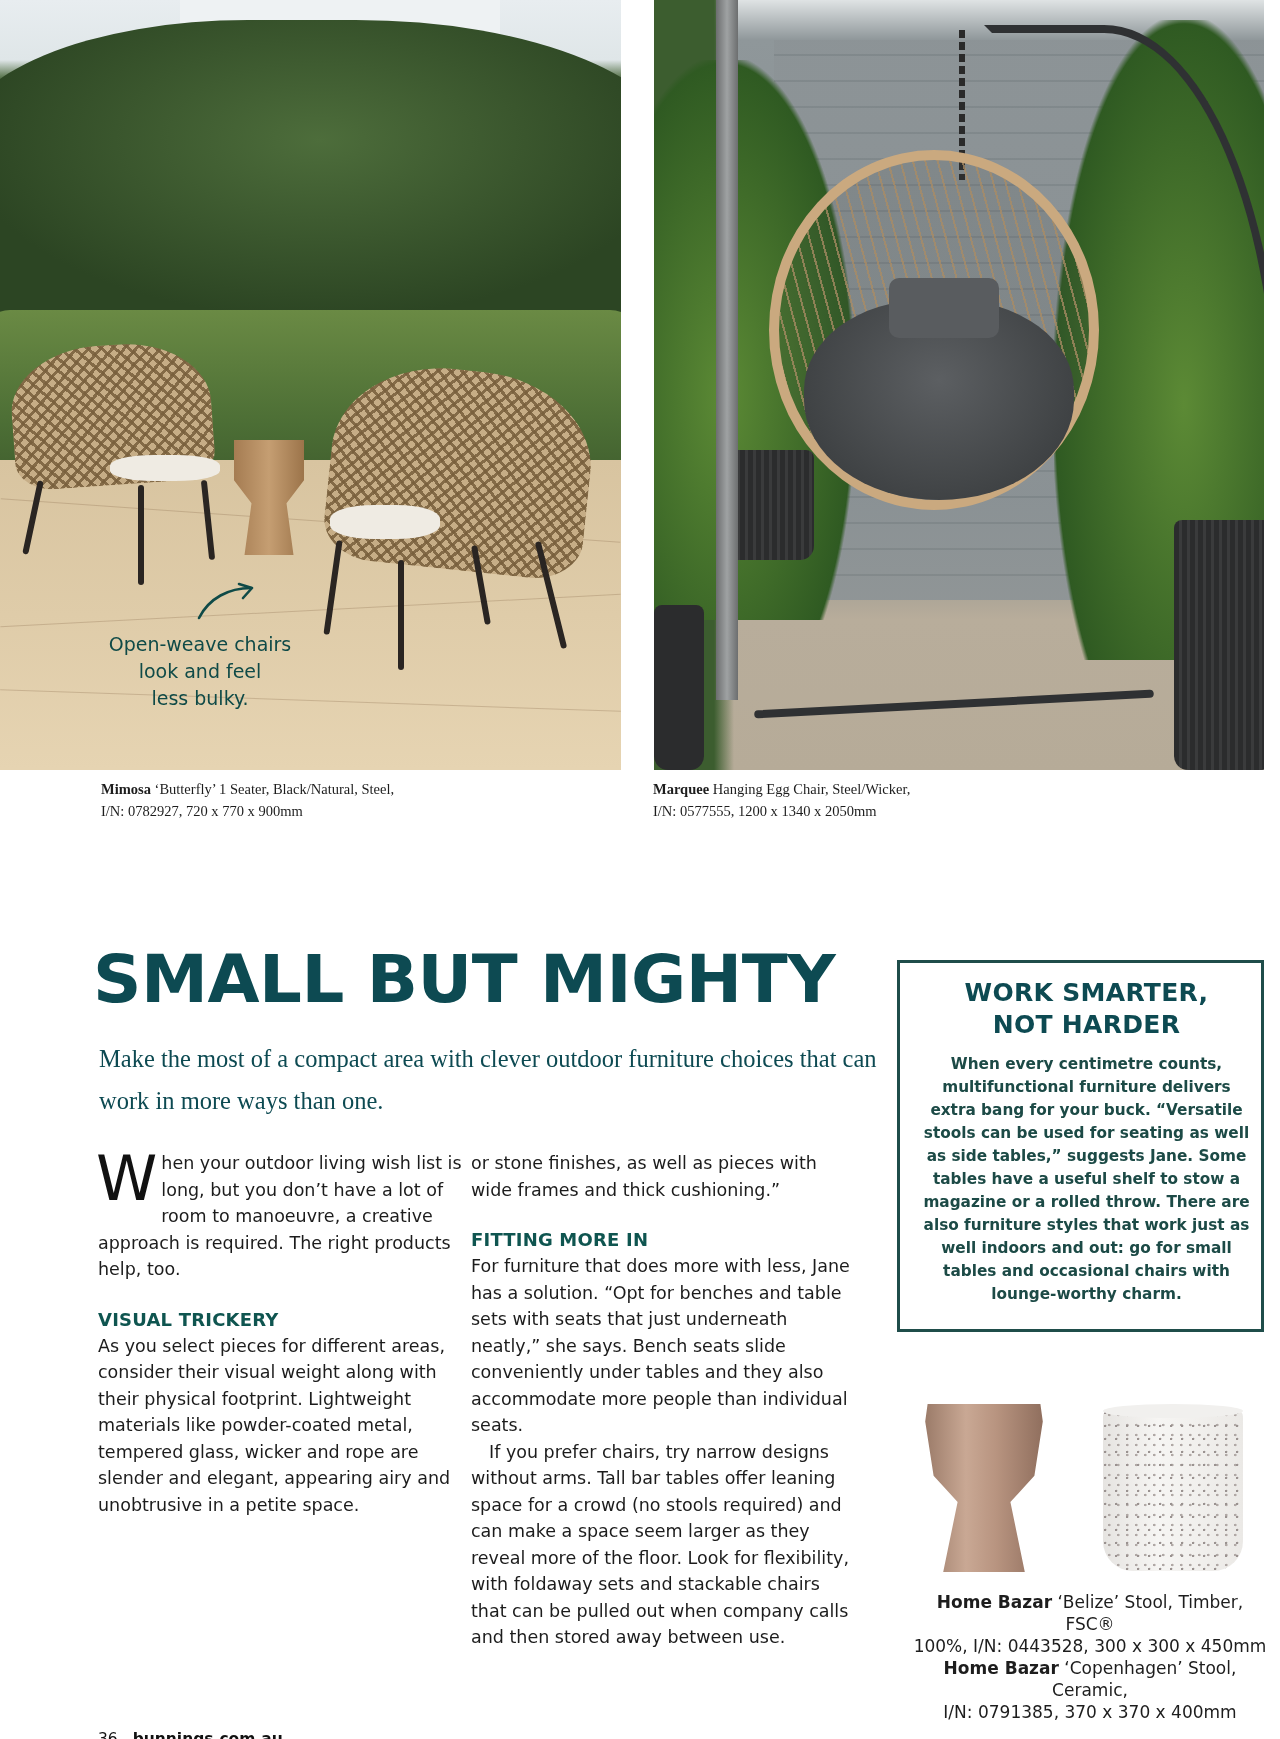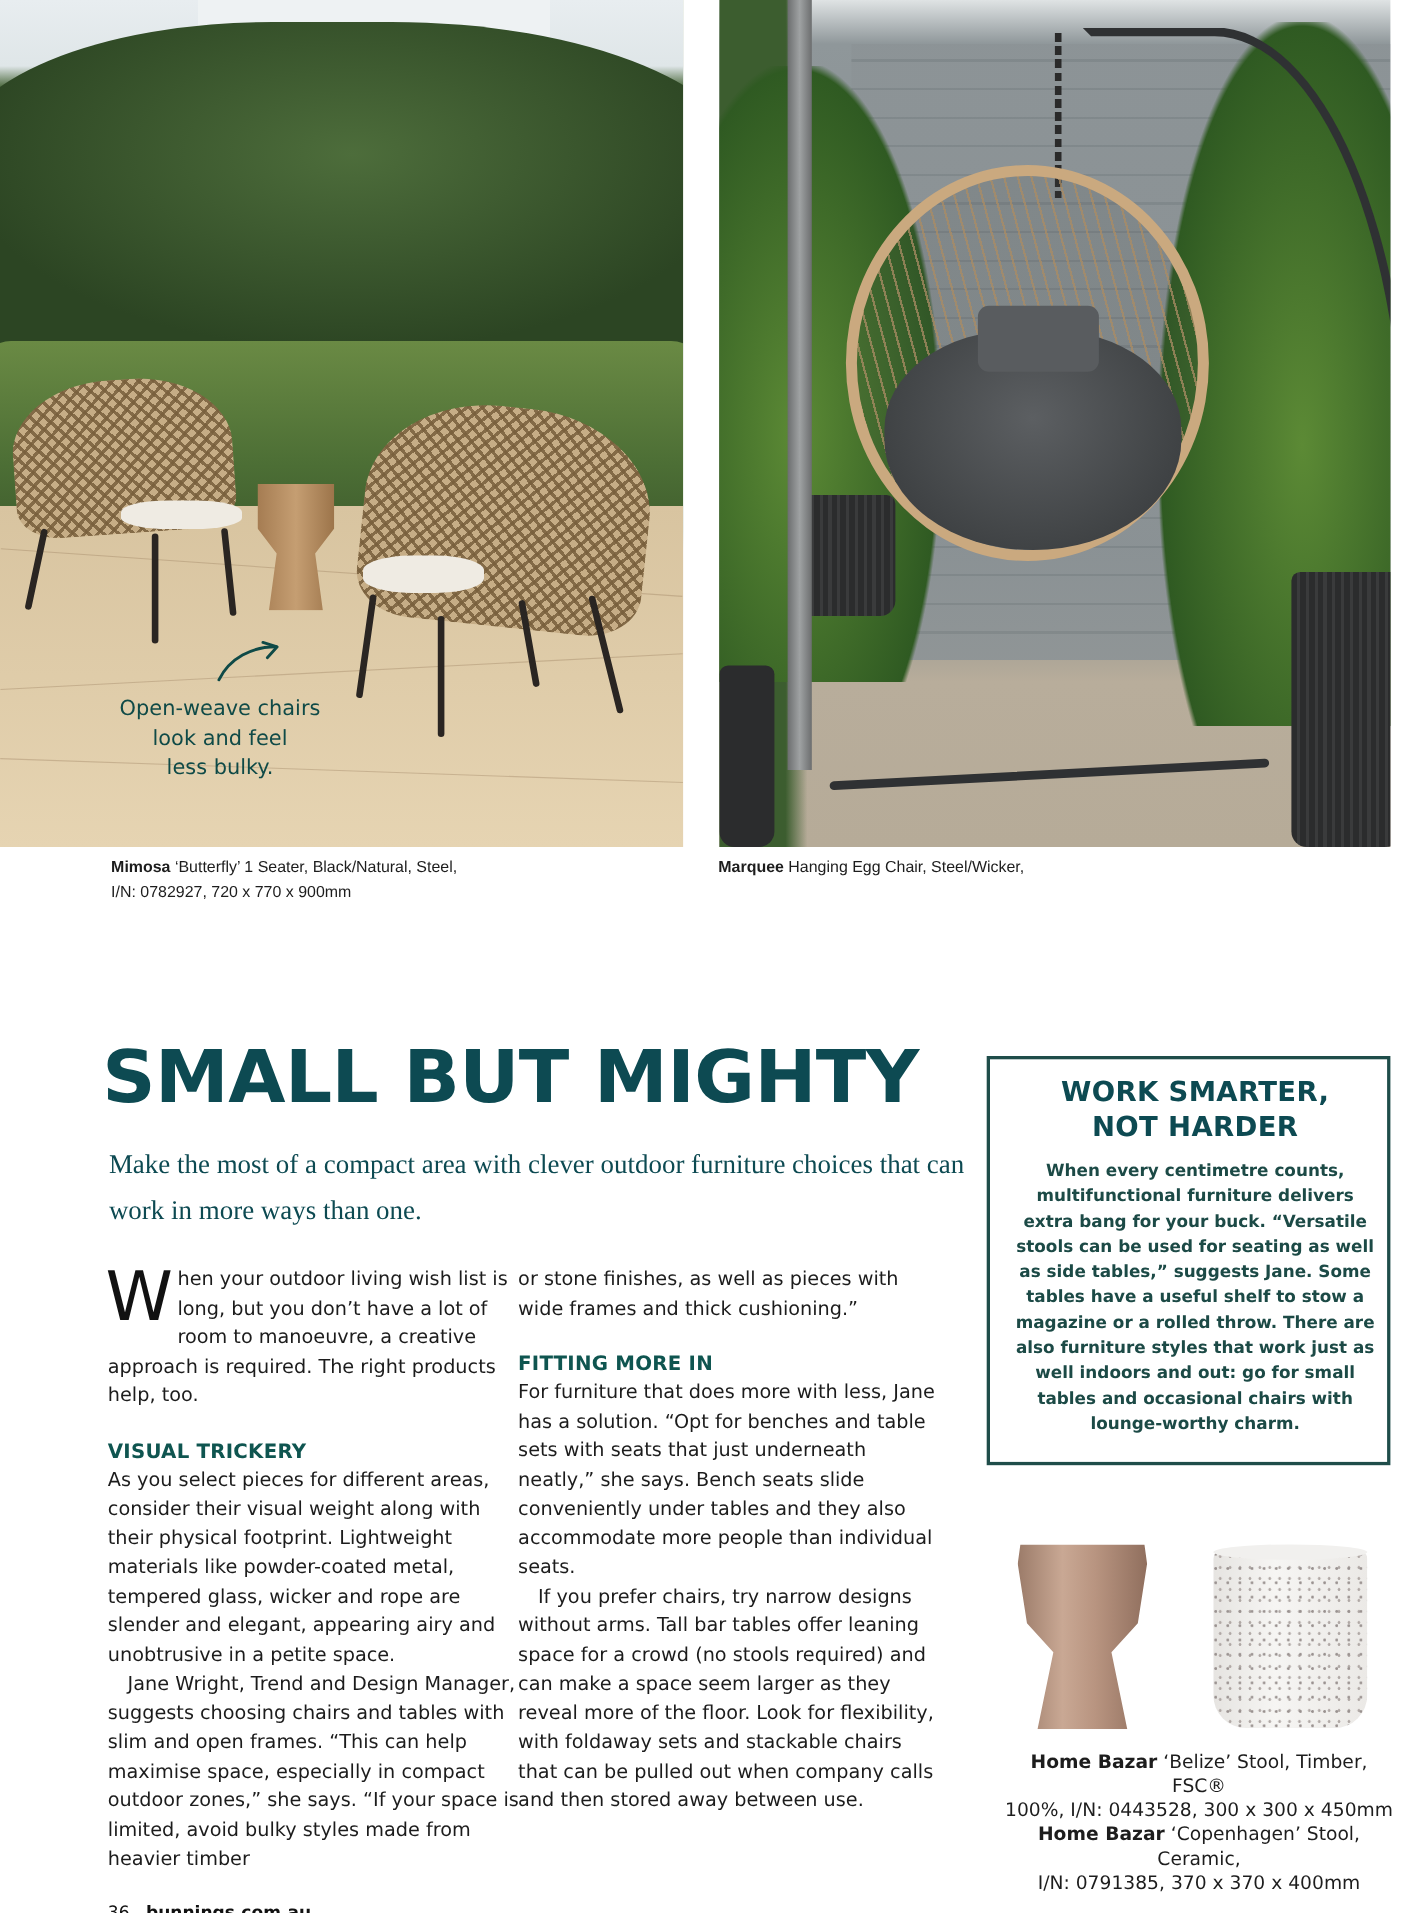--- a/index.html
+++ b/index.html
@@ -51,21 +51,21 @@
   .stand-base { position: absolute; left: 100px; top: 700px; width: 400px; height: 8px; background: #2f3133; border-radius: 4px; transform: rotate(-3deg); }
   .chain { position: absolute; left: 305px; top: 30px; width: 6px; height: 150px; background: repeating-linear-gradient(180deg,#2a2a2a 0 8px,transparent 8px 12px); }
   .plant { position: absolute; background: radial-gradient(ellipse at 50% 60%, #5c8a35, #2f5a22 70%, transparent 72%); }
   .pot { position: absolute; background: repeating-linear-gradient(90deg,#2b2c2d 0 5px,#3a3b3c 5px 8px); border-radius: 8px 8px 14px 14px; }
 
   .photo-annotation { position: absolute; left: 100px; top: 631px; width: 200px; text-align: center;
     font-family: "DejaVu Sans", sans-serif; font-size: 19px; line-height: 27px; color: #0f4a47; }
   .annotation-arrow { position: absolute; left: 195px; top: 582px; width: 64px; height: 40px; }
 
   
-  .caption { position: absolute; font-size: 14.5px; line-height: 22px; color: #1d1d1d; font-family: Liberation Sans, sans-serif; }
+  .caption { position: absolute; font-size: 14.5px; line-height: 22px; color: #1d1d1d; font-family: Liberation Serif, serif; }
   .caption b { font-weight: bold; }
   #caption-left { left: 101px; top: 778px; width: 500px; }
   #caption-right { left: 653px; top: 778px; width: 560px; }
 
   
   .headline { position: absolute; left: 93px; top: 945px; font-family: "DejaVu Sans", sans-serif; font-weight: bold;
     font-size: 66px; line-height: 70px; color: #0d4a52; letter-spacing: -0.5px; white-space: nowrap; transform: scaleX(1.02); transform-origin: left; }
   .standfirst { position: absolute; left: 99px; top: 1038px; width: 780px; font-family: Liberation Serif, serif;
     font-size: 24.5px; line-height: 42px; color: #0d4a52; }
 
@@ -167,30 +167,30 @@
   <div class="egg-cushion"></div>
   <div class="egg-pillow"></div>
 </div>
 
 <div class="caption" id="caption-left">
   <div><b>Mimosa</b><span> ‘Butterfly’ 1 Seater, Black/Natural, Steel,</span></div>
   <div>I/N: 0782927, 720 x 770 x 900mm</div>
 </div>
 <div class="caption" id="caption-right">
   <div><b>Marquee</b><span> Hanging Egg Chair, Steel/Wicker,</span></div>
+  <div>I/N: 0577555, 1200 x 1340 x 2050mm</div>
 </div>
 
 <h1 class="headline">SMALL BUT MIGHTY</h1>
 <p class="standfirst">Make the most of a compact area with clever outdoor furniture choices that can work in more ways than one.</p>
 
 <div class="col" id="col-1">
   <p><span class="dropcap">W</span><span>hen your outdoor living wish list is long, but you don’t have a lot of room to manoeuvre, a creative approach is required. The right products help, too.</span></p>
   <h3>VISUAL TRICKERY</h3>
   <p>As you select pieces for different areas, consider their visual weight along with their physical footprint. Lightweight materials like powder-coated metal, tempered glass, wicker and rope are slender and elegant, appearing airy and unobtrusive in a petite space.</p>
-  <p class="indent">Jane Wright, Trend and Design Manager, suggests choosing chairs and tables with slim and open frames. “This can help maximise space, especially in compact outdoor zones,” she says. “If your space is limited, avoid bulky styles made from heavier timber</p>
 </div>
 
 <div class="col" id="col-2">
   <p>or stone finishes, as well as pieces with wide frames and thick cushioning.”</p>
   <h3>FITTING MORE IN</h3>
   <p>For furniture that does more with less, Jane has a solution. “Opt for benches and table sets with seats that just underneath neatly,” she says. Bench seats slide conveniently under tables and they also accommodate more people than individual seats.</p>
   <p class="indent">If you prefer chairs, try narrow designs without arms. Tall bar tables offer leaning space for a crowd (no stools required) and can make a space seem larger as they reveal more of the floor. Look for flexibility, with foldaway sets and stackable chairs that can be pulled out when company calls and then stored away between use.</p>
 </div>
 
 <div class="sidebar-box">

